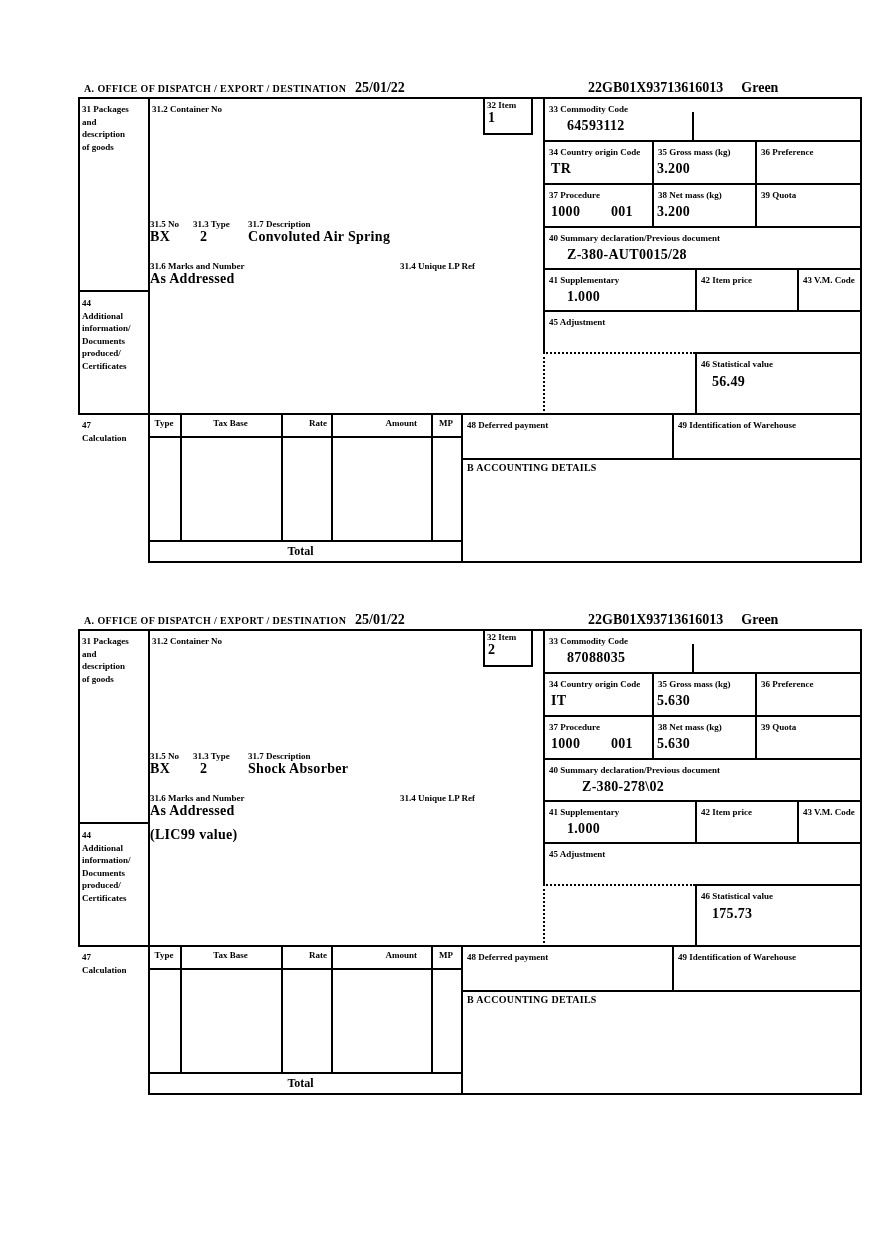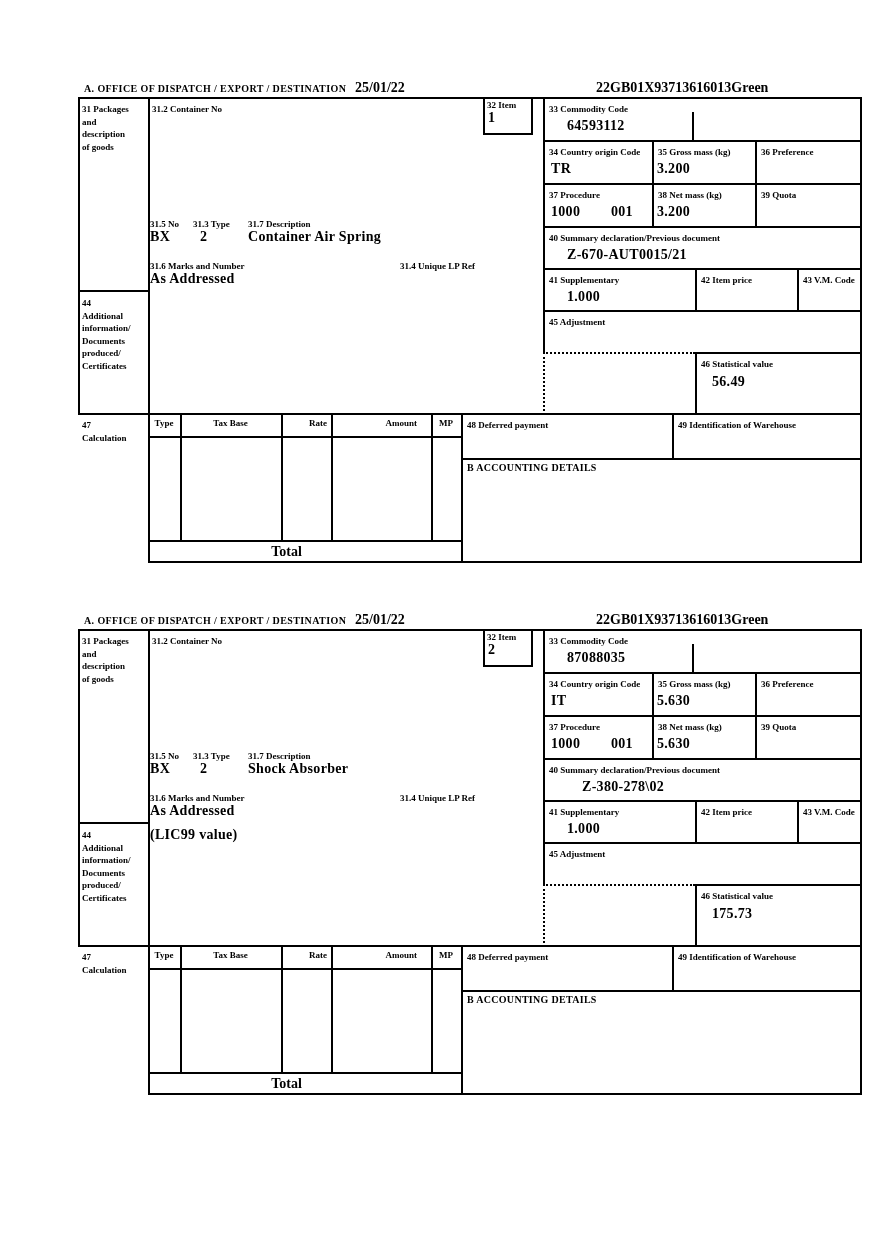--- a/index.html
+++ b/index.html
@@ -14,24 +14,24 @@
   .vline{width:2px;}
   .outerbox{position:absolute;left:0;top:15px;width:784px;height:318px;border:2px solid #000;box-sizing:border-box;}
   .itembox{position:absolute;left:405px;top:15px;width:50px;height:38px;border-left:2px solid #000;border-right:2px solid #000;border-bottom:2px solid #000;box-sizing:border-box;}
   .dottedbox{position:absolute;left:465px;top:270px;width:152px;height:63px;border-top:2px dotted #000;border-left:2px dotted #000;box-sizing:border-box;}
   .statbox{position:absolute;left:617px;top:270px;width:167px;height:63px;border-top:2px solid #000;border-left:2px solid #000;box-sizing:border-box;}
   
   .lbl{position:absolute;font-size:9px;font-weight:bold;line-height:12.5px;white-space:pre-line;}
   .val{position:absolute;font-size:14px;font-weight:bold;letter-spacing:0.3px;line-height:15px;white-space:pre;}
   .hdr-office{position:absolute;left:6px;top:1px;font-size:10px;font-weight:bold;letter-spacing:0.4px;}
   .hdr-date{position:absolute;left:277px;top:-2px;font-size:14px;font-weight:bold;}
-  .hdr-ref{position:absolute;left:510px;top:-2px;font-size:14px;font-weight:bold;display:flex;margin-left:8px;}
+  .hdr-ref{position:absolute;left:510px;top:-2px;font-size:14px;font-weight:bold;display:flex;gap:18px;}
   .colhead{position:absolute;top:336px;font-size:9px;font-weight:bold;box-sizing:border-box;}
   .b-acct{position:absolute;left:389px;top:380px;font-size:10px;font-weight:bold;letter-spacing:0.3px;}
-  .total-lbl{position:absolute;left:70px;top:462px;width:277px;text-align:center;font-size:14px;font-weight:bold;}
+  .total-lbl{position:absolute;left:84px;top:462px;width:277px;text-align:center;font-size:12px;font-weight:bold;}
 </style>
 </head>
 <body>
 
 <div class="page">
 
   <div class="form" style="top:82px;">
     <div class="hdr-office">A.  OFFICE OF DISPATCH / EXPORT / DESTINATION</div>
     <div class="hdr-date">25/01/22</div>
     <div class="hdr-ref">
@@ -83,34 +83,34 @@
     <div class="lbl" style="left:683px;top:64px;">36 Preference</div>
     <div class="val" style="left:473px;top:79px;">TR</div>
     <div class="val" style="left:579px;top:79px;">3.200</div>
     <div class="lbl" style="left:471px;top:107px;">37 Procedure</div>
     <div class="lbl" style="left:580px;top:107px;">38 Net mass (kg)</div>
     <div class="lbl" style="left:683px;top:107px;">39 Quota</div>
     <div class="val" style="left:473px;top:122px;">1000</div>
     <div class="val" style="left:533px;top:122px;">001</div>
     <div class="val" style="left:579px;top:122px;">3.200</div>
     <div class="lbl" style="left:471px;top:150px;">40 Summary declaration/Previous document</div>
-    <div class="val" style="left:489px;top:165px;">Z-670-AUT0015/21</div>
+    <div class="val" style="left:489px;top:165px;">Z-380-AUT0015/28</div>
     <div class="lbl" style="left:471px;top:192px;">41 Supplementary</div>
     <div class="lbl" style="left:623px;top:192px;">42 Item price</div>
     <div class="lbl" style="left:725px;top:192px;">43 V.M. Code</div>
     <div class="val" style="left:489px;top:207px;">1.000</div>
     <div class="lbl" style="left:471px;top:234px;">45 Adjustment</div>
     <div class="lbl" style="left:623px;top:276px;">46 Statistical value</div>
     <div class="val" style="left:634px;top:292px;">56.49</div>
     <div class="lbl" style="left:72px;top:136px;">31.5 No</div>
     <div class="lbl" style="left:115px;top:136px;">31.3 Type</div>
     <div class="lbl" style="left:170px;top:136px;">31.7 Description</div>
     <div class="val" style="left:72px;top:147px;">BX</div>
     <div class="val" style="left:122px;top:147px;">2</div>
-    <div class="val" style="left:170px;top:147px;">Container Air Spring</div>
+    <div class="val" style="left:170px;top:147px;">Convoluted Air Spring</div>
     <div class="lbl" style="left:72px;top:178px;">31.6 Marks and Number</div>
     <div class="lbl" style="left:322px;top:178px;">31.4 Unique LP Ref</div>
     <div class="val" style="left:72px;top:189px;">As Addressed</div>
     <div class="lbl" style="left:4px;top:215px;">44
 Additional
 information/
 Documents
 produced/
 Certificates</div>
     <div class="val" style="left:72px;top:213px;"></div>

